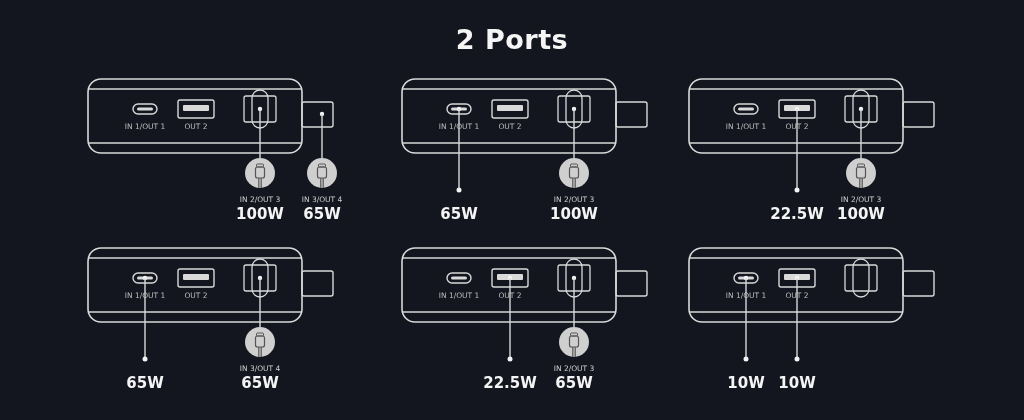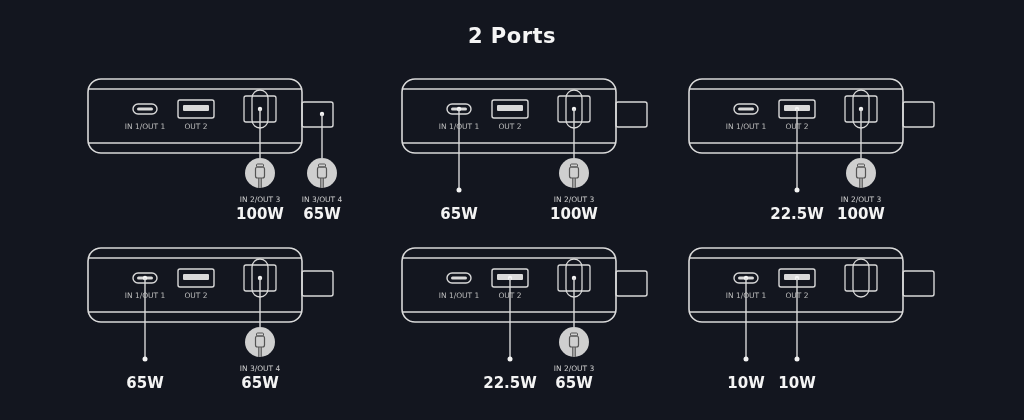--- a/index.html
+++ b/index.html
@@ -5,21 +5,21 @@
   html, body { margin:0; padding:0; }
   body {
     width:1024px; height:420px; overflow:hidden;
     background:#13161f;
     font-family:"DejaVu Sans", "Liberation Sans", sans-serif;
     color:#f2f2f2;
     position:relative;
   }
   .title {
     position:absolute; left:0; width:1024px; top:24px;
-    text-align:center; font-size:21px; font-weight:bold; letter-spacing:0.5px;
+    text-align:center; font-size:27px; font-weight:bold; letter-spacing:0.5px;
     color:#f5f5f5;
   }
   svg#stage { position:absolute; left:0; top:0; }
   .line { stroke:#d9d9d9; fill:none; }
   .port-label { fill:#bdbdbd; font-size:7.5px; font-family:"DejaVu Sans", "Liberation Sans", sans-serif; }
   .cable-label { fill:#cfcfcf; font-size:7.5px; font-family:"DejaVu Sans", "Liberation Sans", sans-serif; }
   .watt { fill:#f4f4f4; font-size:15px; font-weight:bold; font-family:"DejaVu Sans", "Liberation Sans", sans-serif; }
 </style>
 </head>
 <body>

